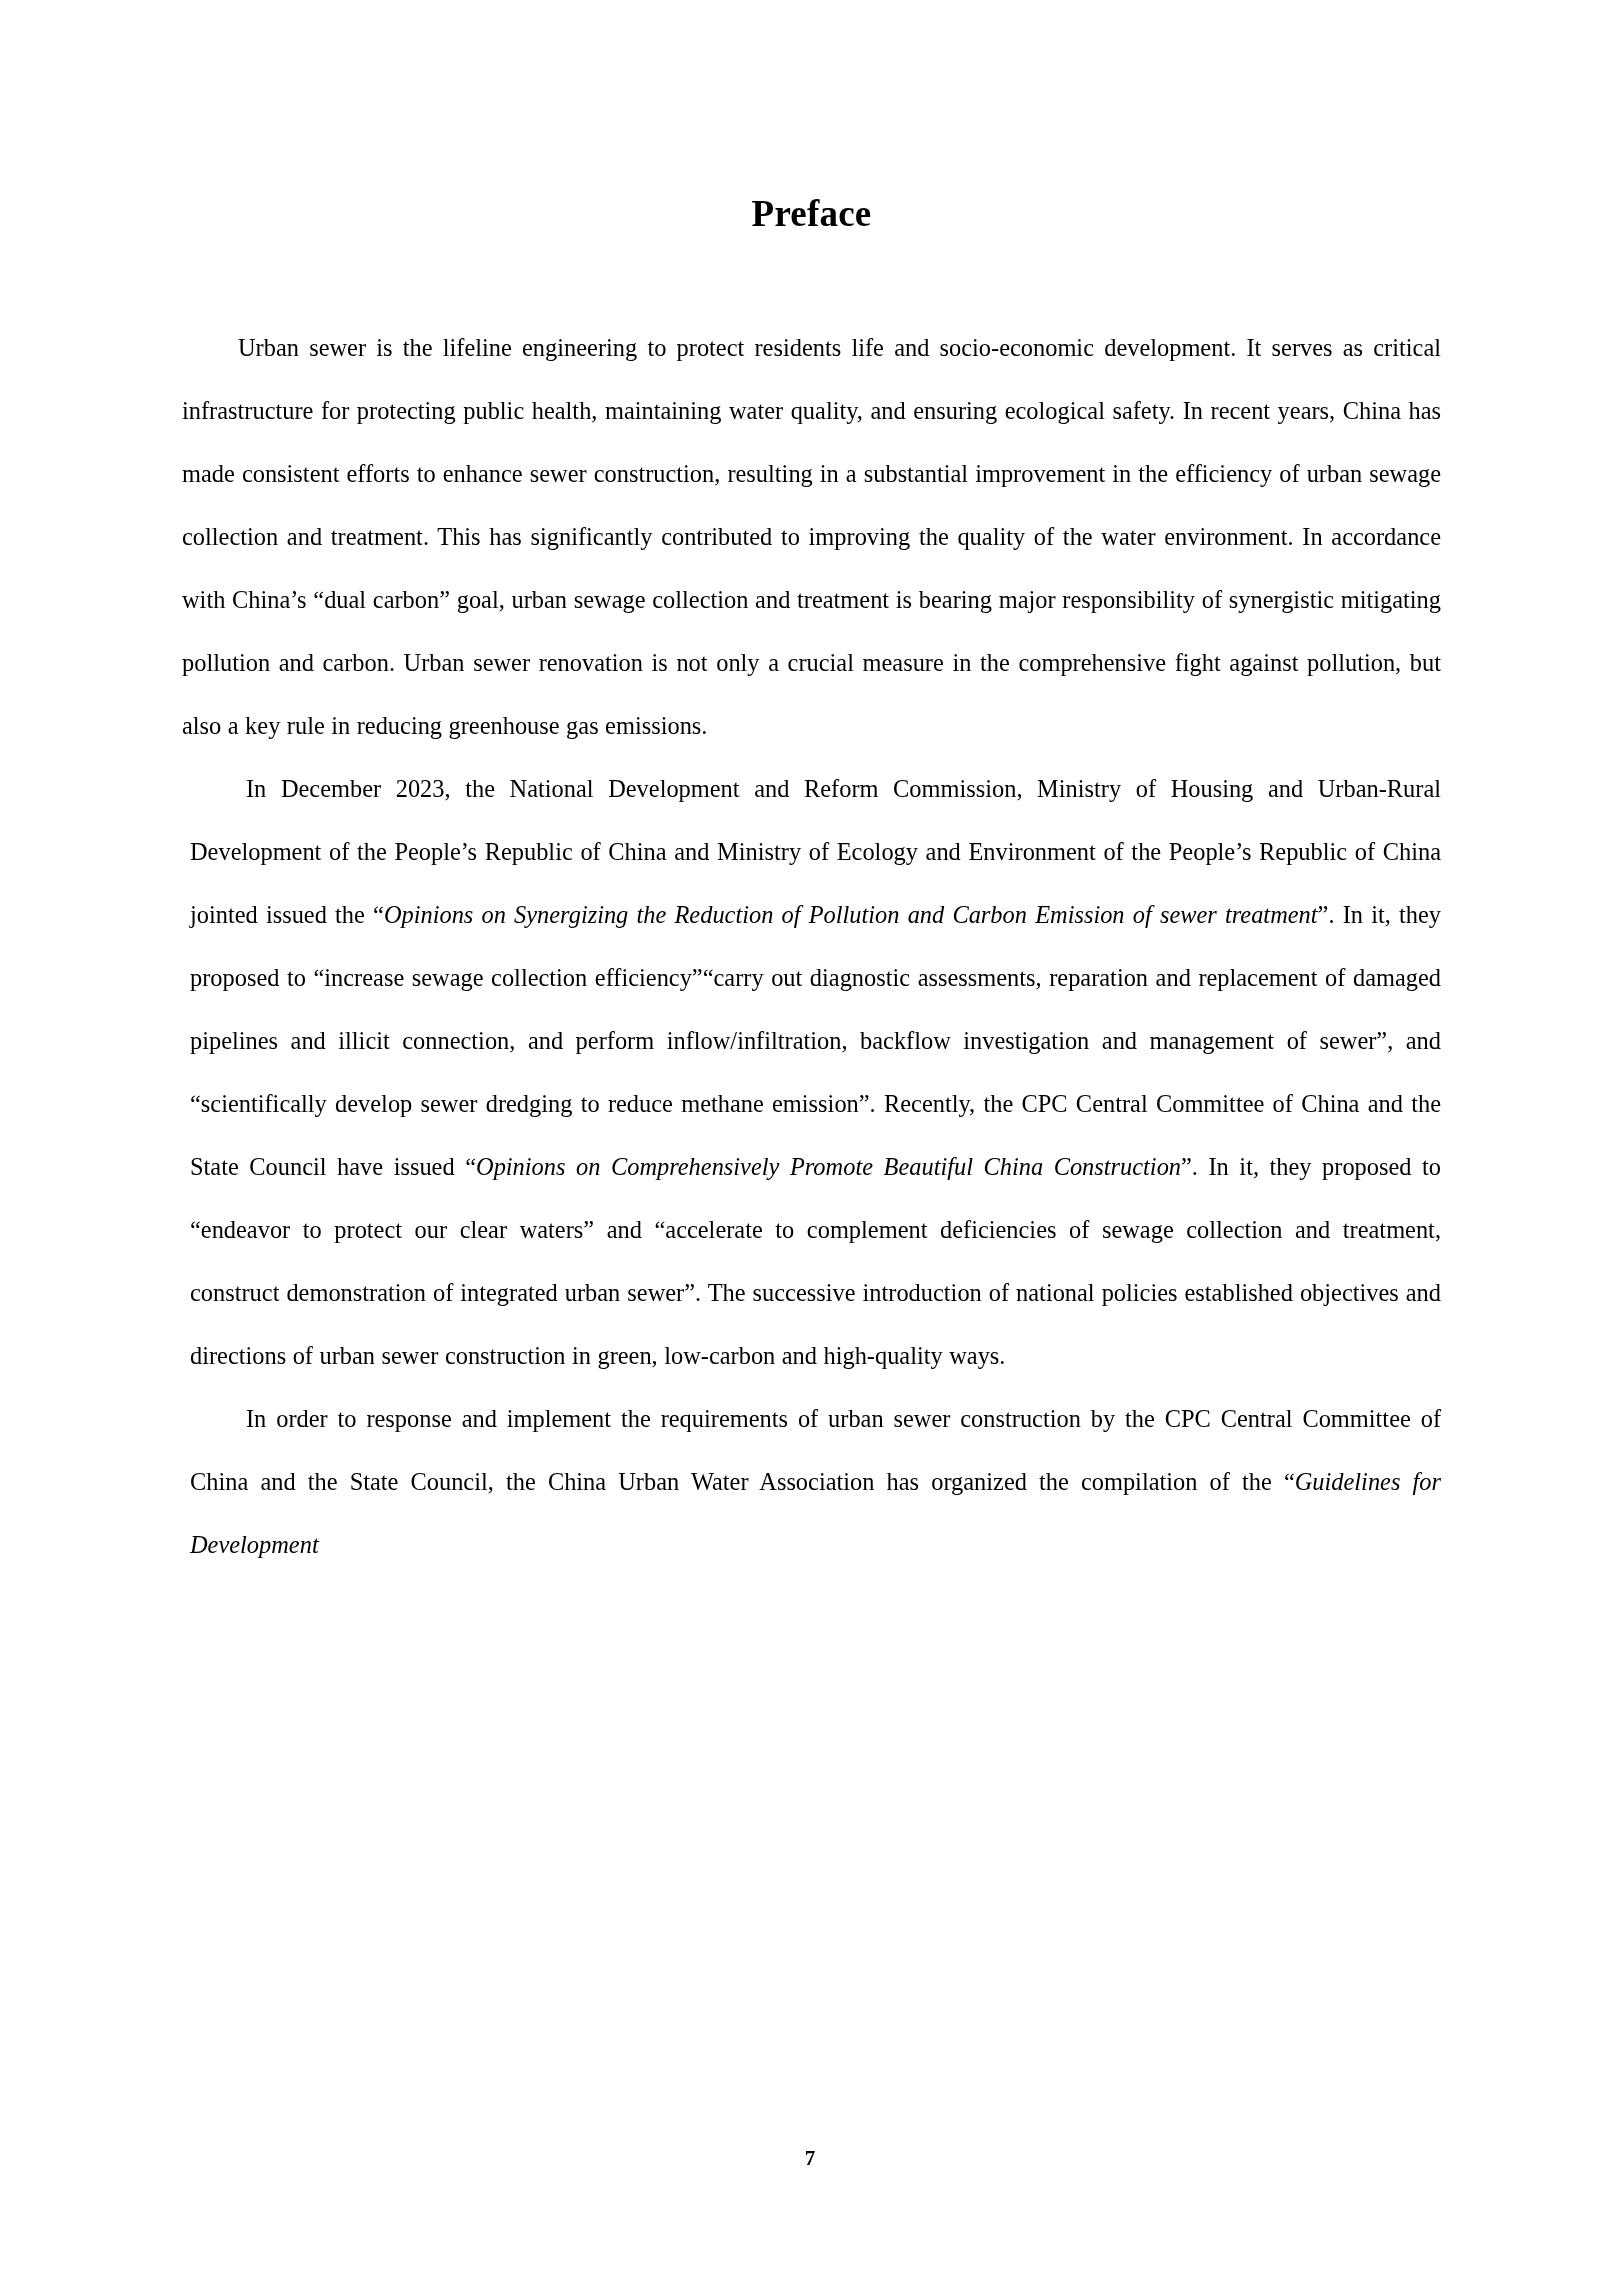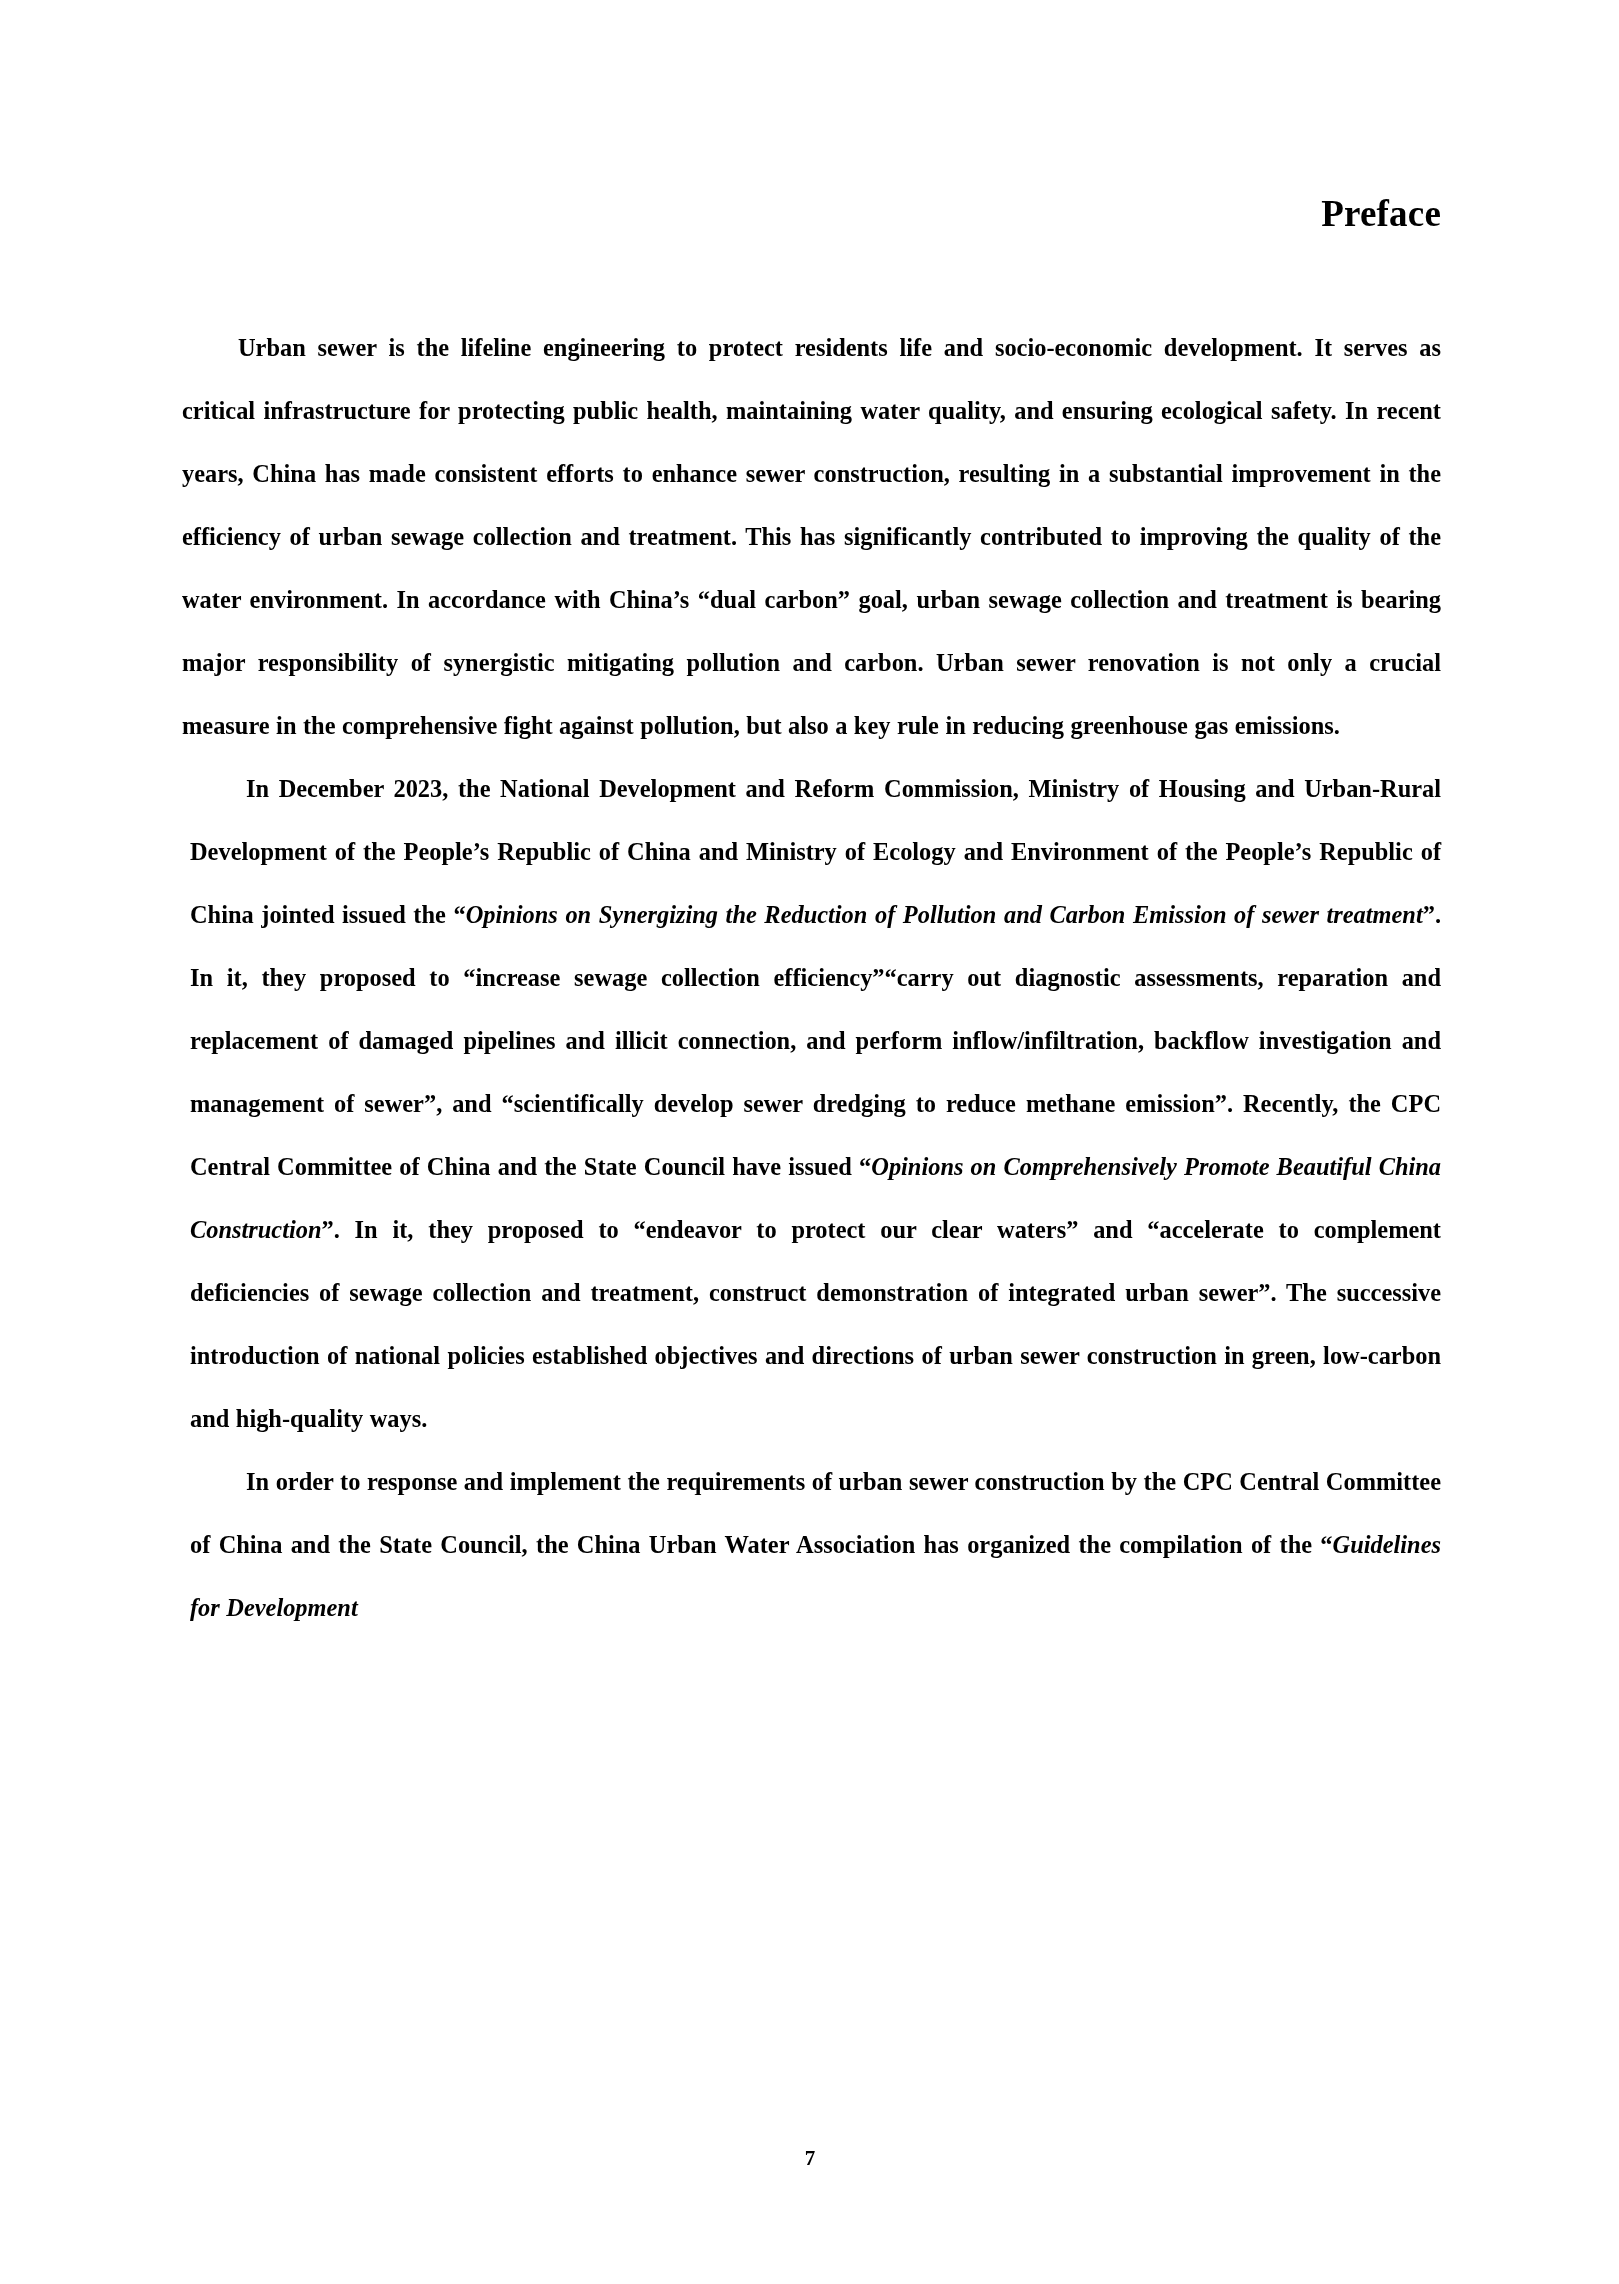--- a/index.html
+++ b/index.html
@@ -30,26 +30,25 @@
     top: 194px;
     width: 1259px;
   }
 
   .page-title {
     font-size: 37px;
     font-weight: bold;
     line-height: 1.1;
     letter-spacing: 0.2px;
     margin: 0 0 0 0;
-    text-align: right;
+    text-align: center;
   }
 
   .body-block {
     margin-top: 81px;
-    font-weight: bold;
   }
 
   p.para {
     margin: 0;
     font-size: 24.4px;
     line-height: 63px;
     text-align: justify;
     text-justify: inter-word;
     text-indent: 56px;
     word-spacing: 0.4px;

